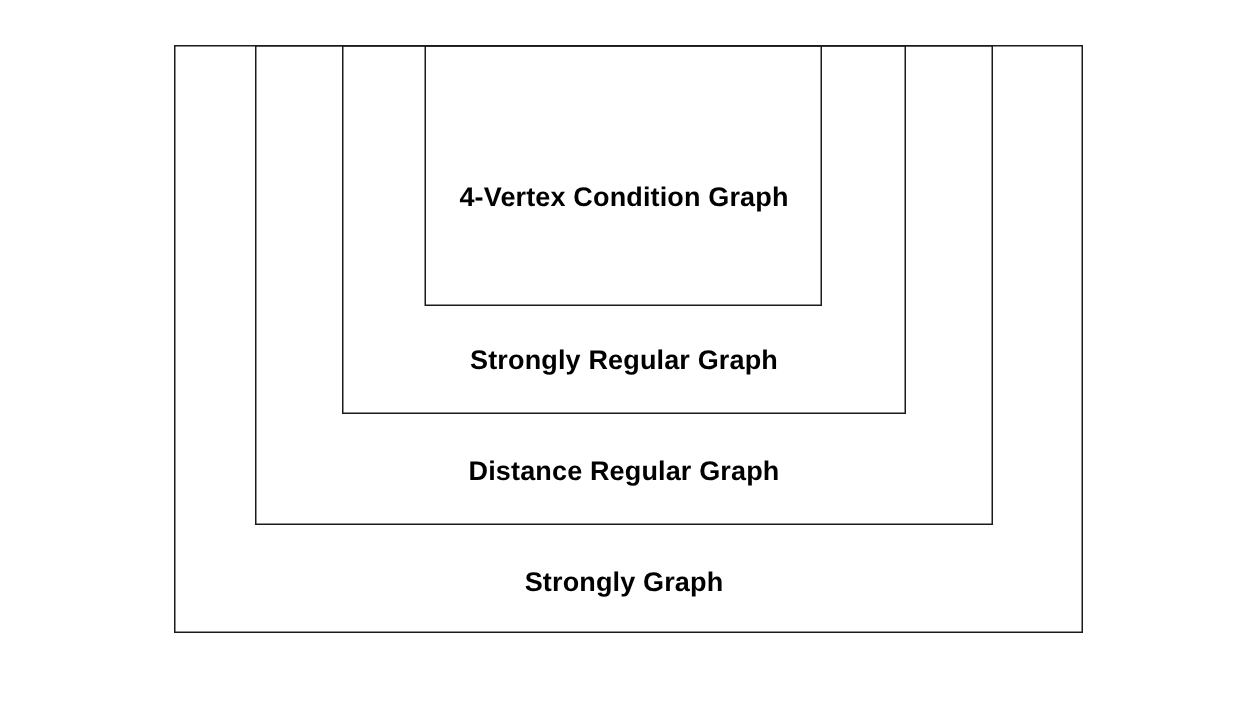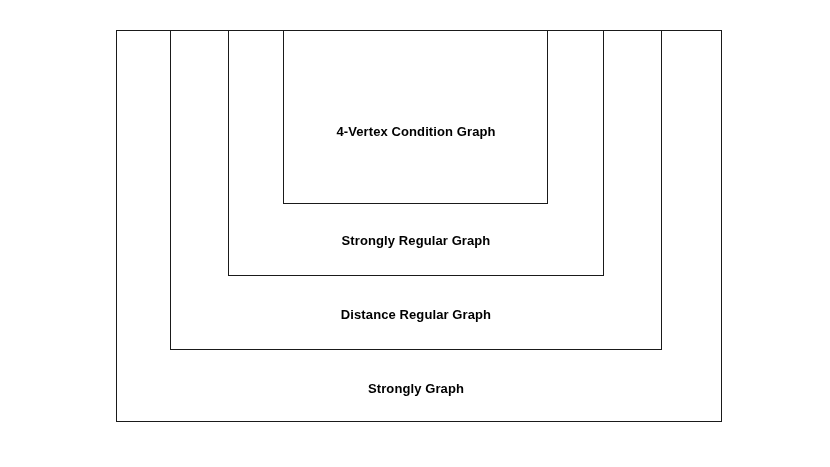--- a/index.html
+++ b/index.html
@@ -50,21 +50,21 @@
   .level-4 {
     left: 283px;
     top: 30px;
     width: 265px;
     height: 174px;
   }
   .box-label {
     position: absolute;
     text-align: center;
     font-weight: bold;
-    font-size: 13px;
+    font-size: 18px;
     color: #000000;
     letter-spacing: 0.1px;
     white-space: nowrap;
     line-height: 1;
     transform: translate(-50%, -50%);
   }
   .label-4vc { left: 416px; top: 131px; }
   .label-srg { left: 416px; top: 240px; }
   .label-drg { left: 416px; top: 314px; }
   .label-rg  { left: 416px; top: 388px; }

